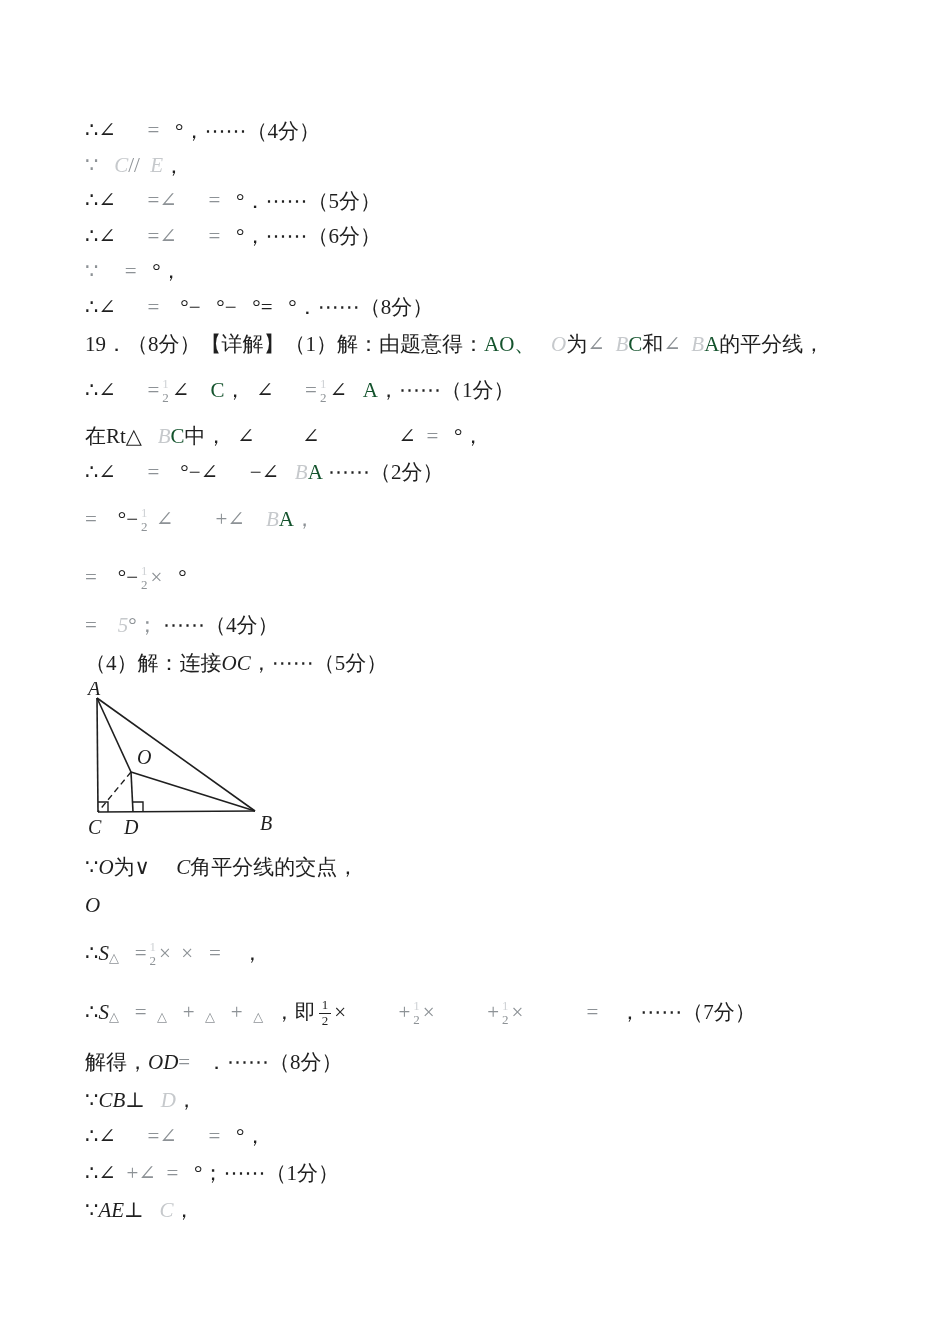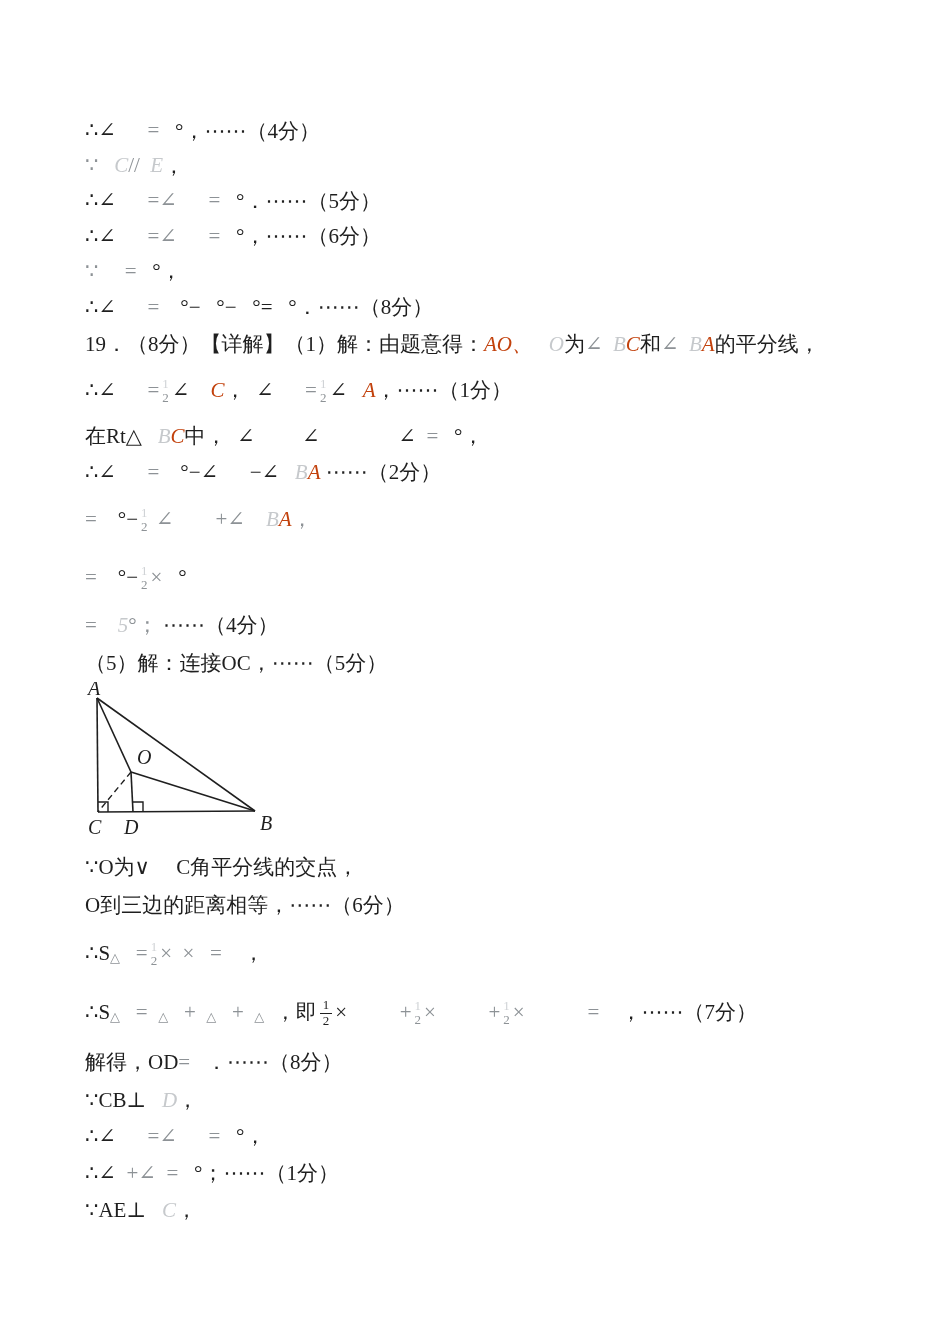--- a/index.html
+++ b/index.html
@@ -8,22 +8,22 @@
     font-family:"Liberation Serif","DejaVu Serif",serif;
     color:#1f1f1f;overflow:hidden;
   }
   .content{padding:113px 30px 0 85px;font-size:21px;}
   .line{display:flex;align-items:center;white-space:pre;}
   .h34{height:34px}.h35{height:35px}.h36{height:36px}.h38{height:38px}
   .h40{height:40px}.h56{height:56px}.h58{height:58px}.h60{height:60px}
   .seg-n{color:#1f1f1f;}
   .seg-m{color:#8d9296;}
   .seg-f{color:#c6c9cc;font-style:italic;}
-  .seg-v{color:#1f1f1f;}
-  .seg-mv{color:#c2410c;font-style:italic;}
+  .seg-v{color:#1f1f1f;font-style:italic;}
+  .seg-mv{color:#14532d;}
   .seg-sub{color:#8d9296;font-size:13px;transform:translateY(5px);}
   .frac{display:inline-flex;flex-direction:column;align-items:center;
         font-size:13px;line-height:1.1;margin:0 3px;transform:translateY(1px);}
   .frac.light .num{color:#d0d3d6;}
   .frac.light .den{color:#8d9296;}
   .frac.dark .num,.frac.dark .den{color:#1f1f1f;}
   .frac.dark .den{border-top:1.2px solid #1f1f1f;padding:0 3px;}
   .figure-row{height:166px;display:flex;align-items:flex-start;}
   svg text{font-family:"Liberation Serif","DejaVu Serif",serif;font-style:italic;font-size:20px;fill:#1f1f1f;}
 </style>
@@ -38,21 +38,21 @@
       <div class="line h36"><span class="seg-n">∴∠</span><span class="seg-n">&nbsp;&nbsp;&nbsp;&nbsp;&nbsp;&nbsp;</span><span class="seg-m">=∠</span><span class="seg-n">&nbsp;&nbsp;&nbsp;&nbsp;&nbsp;&nbsp;</span><span class="seg-m">=</span><span class="seg-n">&nbsp;&nbsp;&nbsp;</span><span class="seg-n">°，⋯⋯（6分）</span></div>
       <div class="line h34"><span class="seg-m">∵</span><span class="seg-n">&nbsp;&nbsp;&nbsp;&nbsp;&nbsp;</span><span class="seg-m">=</span><span class="seg-n">&nbsp;&nbsp;&nbsp;</span><span class="seg-n">°，</span></div>
       <div class="line h38"><span class="seg-n">∴∠</span><span class="seg-n">&nbsp;&nbsp;&nbsp;&nbsp;&nbsp;&nbsp;</span><span class="seg-m">=</span><span class="seg-n">&nbsp;&nbsp;&nbsp;&nbsp;</span><span class="seg-n">°−</span><span class="seg-n">&nbsp;&nbsp;&nbsp;</span><span class="seg-n">°−</span><span class="seg-n">&nbsp;&nbsp;&nbsp;</span><span class="seg-n">°=</span><span class="seg-n">&nbsp;&nbsp;&nbsp;</span><span class="seg-n">°．⋯⋯（8分）</span></div>
       <div class="line h36"><span class="seg-n">19．（8分）【详解】（1）解：由题意得：</span><span class="seg-mv">AO、</span><span class="seg-n">&nbsp;&nbsp;&nbsp;</span><span class="seg-f">O</span><span class="seg-n">为</span><span class="seg-m">∠</span><span class="seg-n">&nbsp;&nbsp;</span><span class="seg-f">B</span><span class="seg-mv">C</span><span class="seg-n">和</span><span class="seg-m">∠</span><span class="seg-n">&nbsp;&nbsp;</span><span class="seg-f">B</span><span class="seg-mv">A</span><span class="seg-n">的平分线，</span></div>
       <div class="line h56"><span class="seg-n">∴∠</span><span class="seg-n">&nbsp;&nbsp;&nbsp;&nbsp;&nbsp;&nbsp;</span><span class="seg-m">=</span><span class="frac light"><span class="num">1</span><span class="den">2</span></span><span class="seg-n">∠</span><span class="seg-n">&nbsp;&nbsp;&nbsp;&nbsp;</span><span class="seg-mv">C</span><span class="seg-n">，</span><span class="seg-n">&nbsp;&nbsp;</span><span class="seg-n">∠</span><span class="seg-n">&nbsp;&nbsp;&nbsp;&nbsp;&nbsp;&nbsp;</span><span class="seg-m">=</span><span class="frac light"><span class="num">1</span><span class="den">2</span></span><span class="seg-n">∠</span><span class="seg-n">&nbsp;&nbsp;&nbsp;</span><span class="seg-mv">A</span><span class="seg-n">，⋯⋯（1分）</span></div>
       <div class="line h36"><span class="seg-n">在Rt△</span><span class="seg-n">&nbsp;&nbsp;&nbsp;</span><span class="seg-f">B</span><span class="seg-mv">C</span><span class="seg-n">中，</span><span class="seg-n">&nbsp;&nbsp;</span><span class="seg-n">∠</span><span class="seg-n">&nbsp;&nbsp;&nbsp;&nbsp;&nbsp;&nbsp;&nbsp;&nbsp;&nbsp;</span><span class="seg-n">∠</span><span class="seg-n">&nbsp;&nbsp;&nbsp;&nbsp;&nbsp;&nbsp;&nbsp;&nbsp;&nbsp;&nbsp;&nbsp;&nbsp;&nbsp;&nbsp;&nbsp;</span><span class="seg-n">∠</span><span class="seg-n">&nbsp;&nbsp;</span><span class="seg-m">=</span><span class="seg-n">&nbsp;&nbsp;&nbsp;</span><span class="seg-n">°，</span></div>
       <div class="line h36"><span class="seg-n">∴∠</span><span class="seg-n">&nbsp;&nbsp;&nbsp;&nbsp;&nbsp;&nbsp;</span><span class="seg-m">=</span><span class="seg-n">&nbsp;&nbsp;&nbsp;&nbsp;</span><span class="seg-n">°−∠</span><span class="seg-n">&nbsp;&nbsp;&nbsp;&nbsp;&nbsp;&nbsp;</span><span class="seg-n">−∠</span><span class="seg-n">&nbsp;&nbsp;&nbsp;</span><span class="seg-f">B</span><span class="seg-mv">A</span><span class="seg-n">&nbsp;</span><span class="seg-n">⋯⋯（2分）</span></div>
       <div class="line h58"><span class="seg-m">=</span><span class="seg-n">&nbsp;&nbsp;&nbsp;&nbsp;</span><span class="seg-n">°−</span><span class="frac light"><span class="num">1</span><span class="den">2</span></span><span class="seg-n">&nbsp;</span><span class="seg-m">∠</span><span class="seg-n">&nbsp;&nbsp;&nbsp;&nbsp;&nbsp;&nbsp;&nbsp;&nbsp;</span><span class="seg-m">+∠</span><span class="seg-n">&nbsp;&nbsp;&nbsp;&nbsp;</span><span class="seg-f">B</span><span class="seg-mv">A</span><span class="seg-m">，</span></div>
       <div class="line h58"><span class="seg-m">=</span><span class="seg-n">&nbsp;&nbsp;&nbsp;&nbsp;</span><span class="seg-n">°−</span><span class="frac light"><span class="num">1</span><span class="den">2</span></span><span class="seg-m">×</span><span class="seg-n">&nbsp;&nbsp;&nbsp;</span><span class="seg-n">°</span></div>
       <div class="line h38"><span class="seg-m">=</span><span class="seg-n">&nbsp;&nbsp;&nbsp;&nbsp;</span><span class="seg-f">5</span><span class="seg-m">°；</span><span class="seg-n">&nbsp;</span><span class="seg-n">⋯⋯（4分）</span></div>
-      <div class="line h38"><span class="seg-n">（5）解：连接</span><span class="seg-v">OC</span><span class="seg-n">，⋯⋯（5分）</span></div>
+      <div class="line h38"><span class="seg-n">（4）解：连接</span><span class="seg-v">OC</span><span class="seg-n">，⋯⋯（5分）</span></div>
     </div>
 
   <div class="figure-row">
     <svg width="210" height="166" viewBox="0 0 210 166">
 
       <line x1="12" y1="16" x2="13" y2="130" stroke="#1f1f1f" stroke-width="1.6"></line>
       <line x1="13" y1="130" x2="170" y2="129" stroke="#1f1f1f" stroke-width="1.6"></line>
       <line x1="12" y1="16" x2="170" y2="129" stroke="#1f1f1f" stroke-width="1.6"></line>
 
       <line x1="12" y1="16" x2="46" y2="90" stroke="#1f1f1f" stroke-width="1.6"></line>
@@ -66,21 +66,21 @@
       <text x="3" y="13">A</text>
       <text x="52" y="82">O</text>
       <text x="3" y="152">C</text>
       <text x="39" y="152">D</text>
       <text x="175" y="148">B</text>
     </svg>
   </div>
 
   <div id="lines-after">
       <div class="line h38"><span class="seg-n">∵</span><span class="seg-v">O</span><span class="seg-n">为</span><span class="seg-n">∨</span><span class="seg-n">&nbsp;&nbsp;&nbsp;&nbsp;&nbsp;</span><span class="seg-v">C</span><span class="seg-n">角平分线的交点，</span></div>
-      <div class="line h38"><span class="seg-v">O</span><span class="seg-n">到三边的距离相等，⋯⋯（6分）</span></div>
+      <div class="line h38"><span class="seg-v">O</span></div>
       <div class="line h58"><span class="seg-n">∴</span><span class="seg-v">S</span><span class="seg-sub">△</span><span class="seg-n">&nbsp;&nbsp;&nbsp;</span><span class="seg-m">=</span><span class="frac light"><span class="num">1</span><span class="den">2</span></span><span class="seg-m">×</span><span class="seg-n">&nbsp;&nbsp;</span><span class="seg-m">×</span><span class="seg-n">&nbsp;&nbsp;&nbsp;</span><span class="seg-m">=</span><span class="seg-n">&nbsp;&nbsp;&nbsp;&nbsp;</span><span class="seg-n">，</span></div>
       <div class="line h60"><span class="seg-n">∴</span><span class="seg-v">S</span><span class="seg-sub">△</span><span class="seg-n">&nbsp;&nbsp;&nbsp;</span><span class="seg-m">=</span><span class="seg-n">&nbsp;&nbsp;</span><span class="seg-sub">△</span><span class="seg-n">&nbsp;&nbsp;&nbsp;</span><span class="seg-m">+</span><span class="seg-n">&nbsp;&nbsp;</span><span class="seg-sub">△</span><span class="seg-n">&nbsp;&nbsp;&nbsp;</span><span class="seg-m">+</span><span class="seg-n">&nbsp;&nbsp;</span><span class="seg-sub">△</span><span class="seg-n">&nbsp;&nbsp;</span><span class="seg-n">，即</span><span class="frac dark"><span class="num">1</span><span class="den">2</span></span><span class="seg-n">×</span><span class="seg-n">&nbsp;&nbsp;&nbsp;&nbsp;&nbsp;&nbsp;&nbsp;&nbsp;&nbsp;&nbsp;</span><span class="seg-m">+</span><span class="frac light"><span class="num">1</span><span class="den">2</span></span><span class="seg-m">×</span><span class="seg-n">&nbsp;&nbsp;&nbsp;&nbsp;&nbsp;&nbsp;&nbsp;&nbsp;&nbsp;&nbsp;</span><span class="seg-m">+</span><span class="frac light"><span class="num">1</span><span class="den">2</span></span><span class="seg-m">×</span><span class="seg-n">&nbsp;&nbsp;&nbsp;&nbsp;&nbsp;&nbsp;&nbsp;&nbsp;&nbsp;&nbsp;&nbsp;&nbsp;</span><span class="seg-m">=</span><span class="seg-n">&nbsp;&nbsp;&nbsp;&nbsp;</span><span class="seg-n">，⋯⋯（7分）</span></div>
       <div class="line h40"><span class="seg-n">解得，</span><span class="seg-v">OD</span><span class="seg-m">=</span><span class="seg-n">&nbsp;&nbsp;&nbsp;</span><span class="seg-n">．⋯⋯（8分）</span></div>
       <div class="line h36"><span class="seg-n">∵</span><span class="seg-v">CB</span><span class="seg-n">⊥</span><span class="seg-n">&nbsp;&nbsp;&nbsp;</span><span class="seg-f">D</span><span class="seg-n">，</span></div>
       <div class="line h36"><span class="seg-n">∴∠</span><span class="seg-n">&nbsp;&nbsp;&nbsp;&nbsp;&nbsp;&nbsp;</span><span class="seg-m">=∠</span><span class="seg-n">&nbsp;&nbsp;&nbsp;&nbsp;&nbsp;&nbsp;</span><span class="seg-m">=</span><span class="seg-n">&nbsp;&nbsp;&nbsp;</span><span class="seg-n">°，</span></div>
       <div class="line h38"><span class="seg-n">∴∠</span><span class="seg-n">&nbsp;&nbsp;</span><span class="seg-m">+∠</span><span class="seg-n">&nbsp;&nbsp;</span><span class="seg-m">=</span><span class="seg-n">&nbsp;&nbsp;&nbsp;</span><span class="seg-n">°；⋯⋯（1分）</span></div>
       <div class="line h36"><span class="seg-n">∵</span><span class="seg-v">AE</span><span class="seg-n">⊥</span><span class="seg-n">&nbsp;&nbsp;&nbsp;</span><span class="seg-f">C</span><span class="seg-n">，</span></div>
     </div>
 </div>
 

